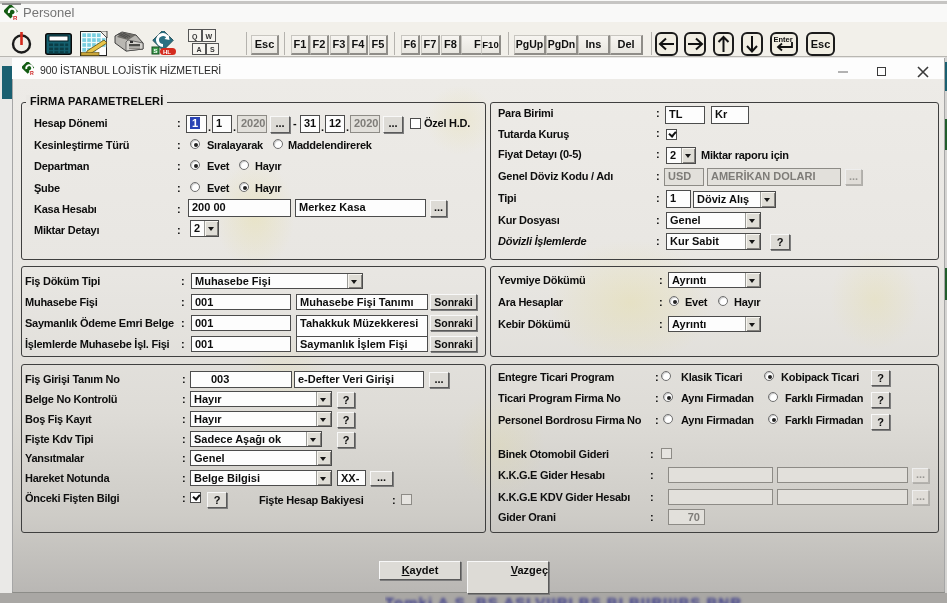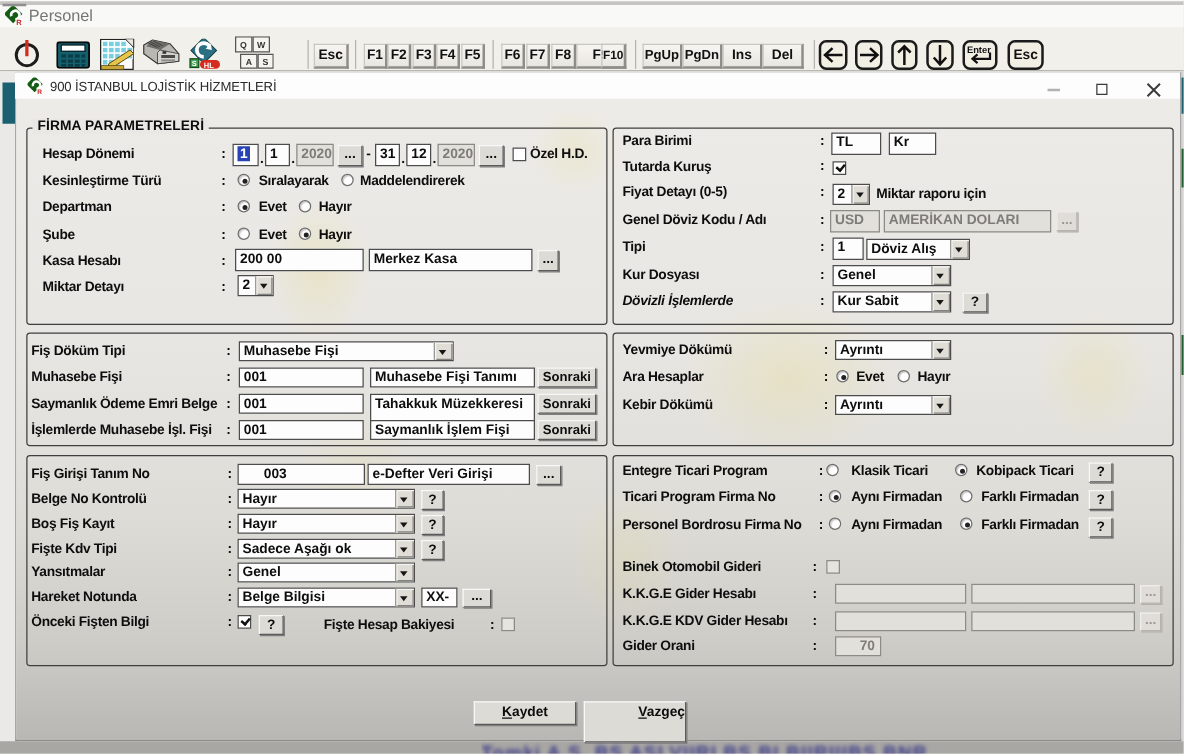--- a/index.html
+++ b/index.html
@@ -367,21 +367,21 @@
  <div class="dd" style="left:190px;top:391px;width:142px;height:16px;">Hayır<span class="db"></span></div>
  <div class="b3" style="left:337px;top:392px;width:18px;height:16px;line-height:14px;">?</div>
 
  <div class="lbl" style="left:25px;top:413px;">Boş Fiş Kayıt</div>
  <div class="lbl" style="left:182px;top:413px;">:</div>
  <div class="dd" style="left:190px;top:411px;width:142px;height:16px;">Hayır<span class="db"></span></div>
  <div class="b3" style="left:337px;top:412px;width:18px;height:16px;line-height:14px;">?</div>
 
  <div class="lbl" style="left:25px;top:433px;">Fişte Kdv Tipi</div>
  <div class="lbl" style="left:182px;top:433px;">:</div>
- <div class="dd" style="left:190px;top:431px;width:142px;height:16px;">Sadece Aşağı ok<span class="db"></span></div>
+ <div class="dd" style="left:190px;top:431px;width:132px;height:16px;">Sadece Aşağı ok<span class="db"></span></div>
  <div class="b3" style="left:337px;top:432px;width:18px;height:16px;line-height:14px;">?</div>
 
  <div class="lbl" style="left:25px;top:452px;">Yansıtmalar</div>
  <div class="lbl" style="left:182px;top:452px;">:</div>
  <div class="dd" style="left:190px;top:450px;width:142px;height:16px;">Genel<span class="db"></span></div>
 
  <div class="lbl" style="left:25px;top:472px;">Hareket Notunda</div>
  <div class="lbl" style="left:182px;top:472px;">:</div>
  <div class="dd" style="left:190px;top:470px;width:142px;height:16px;">Belge Bilgisi<span class="db"></span></div>
  <div class="fld" style="left:337px;top:470px;width:29px;height:16px;">XX-</div>

